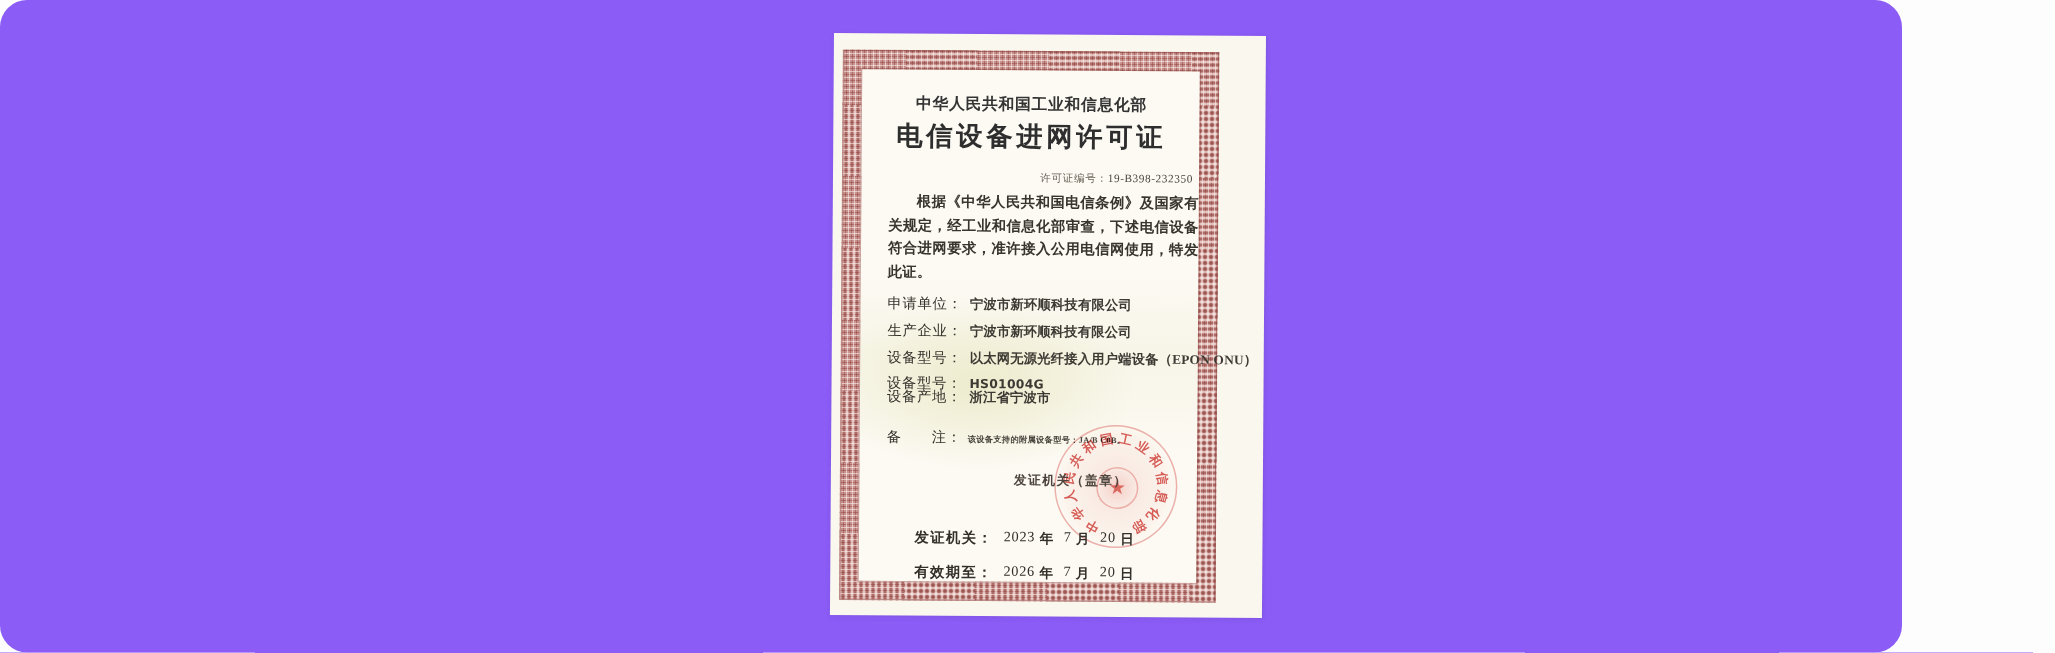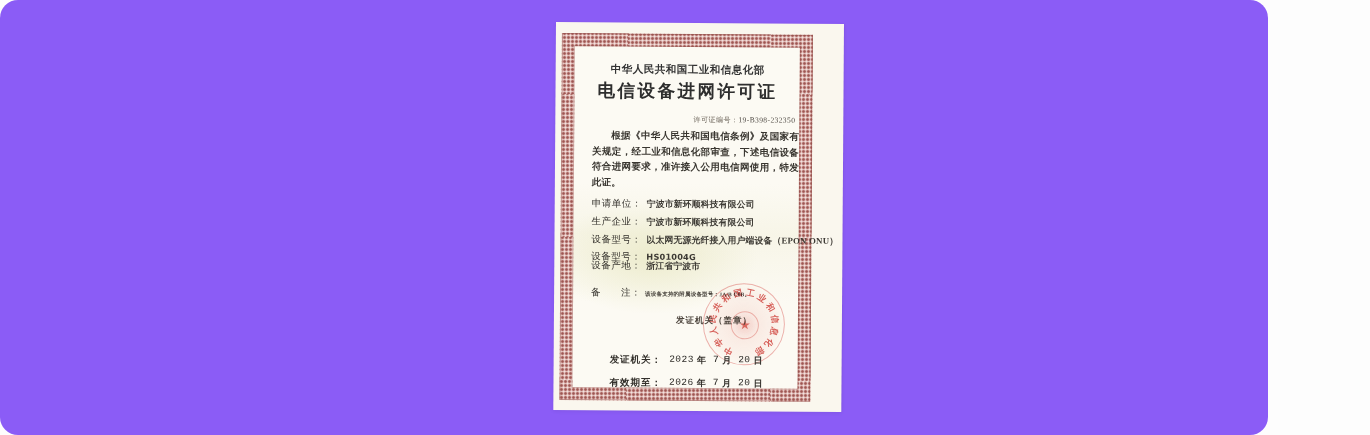--- a/index.html
+++ b/index.html
@@ -88,21 +88,21 @@
     background:radial-gradient(circle, rgba(230,120,115,.18), rgba(230,120,115,0) 70%);
   }
   .seal-label{
     position:absolute;left:103px;top:268px;white-space:nowrap;
     font-size:8.5px;font-weight:bold;color:#4d453d;letter-spacing:1px;z-index:2;
   }
 
   .date-row{position:absolute;left:37px;white-space:nowrap;}
   .d-label{font-size:9.5px;font-weight:bold;color:#33302b;letter-spacing:1px;}
   .d-num{
-    font-family:Liberation Mono, monospace;font-size:9.5px;color:#2f2d29;
+    font-family:Liberation Serif, serif;font-size:9.5px;color:#2f2d29;
     margin:0 3px 0 7px;position:relative;top:-1px;letter-spacing:.5px;text-align:center;
   }
   .d-unit{font-size:9px;font-weight:bold;color:#33302b;}
 </style>
 </head>
 <body>
 
 <div class="stage">
   <div class="paper">
     <div class="frame">

